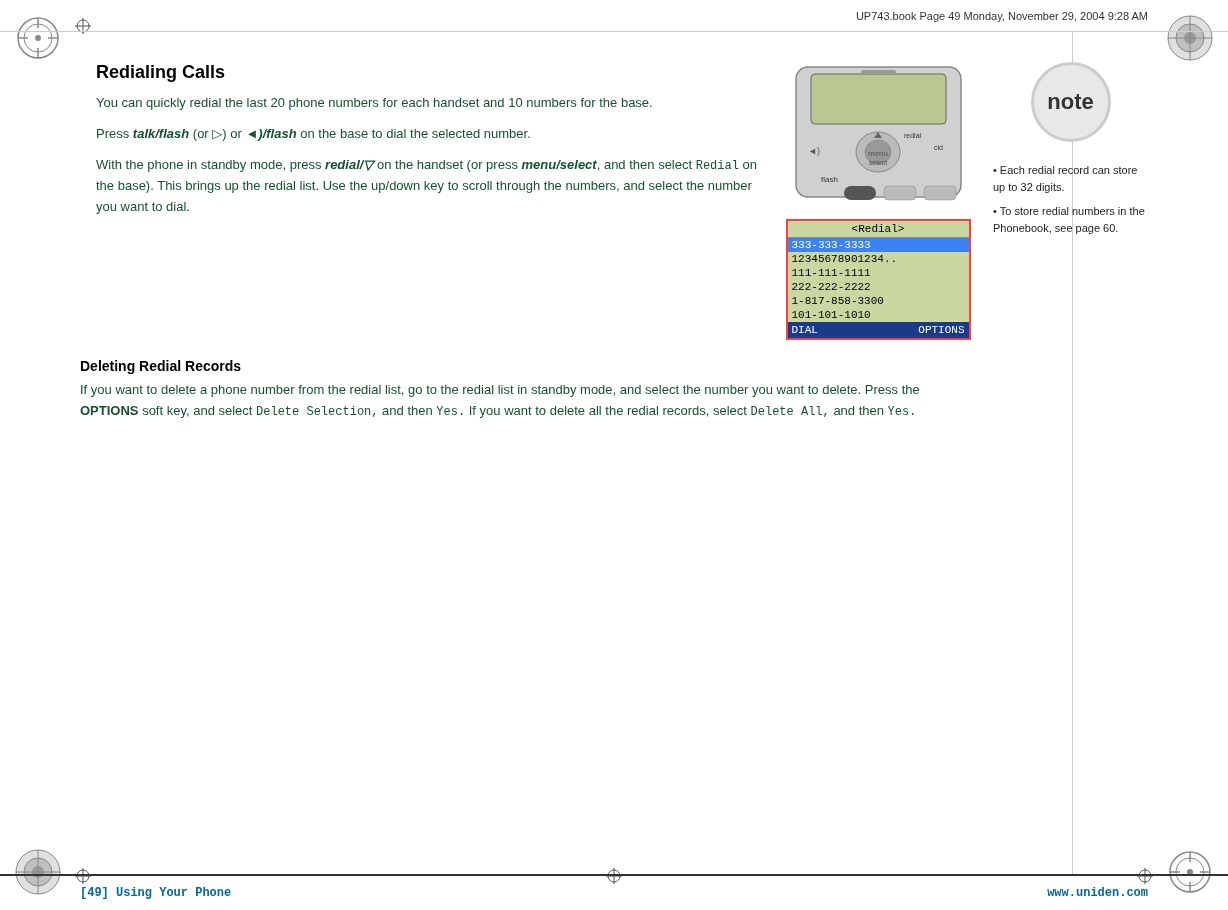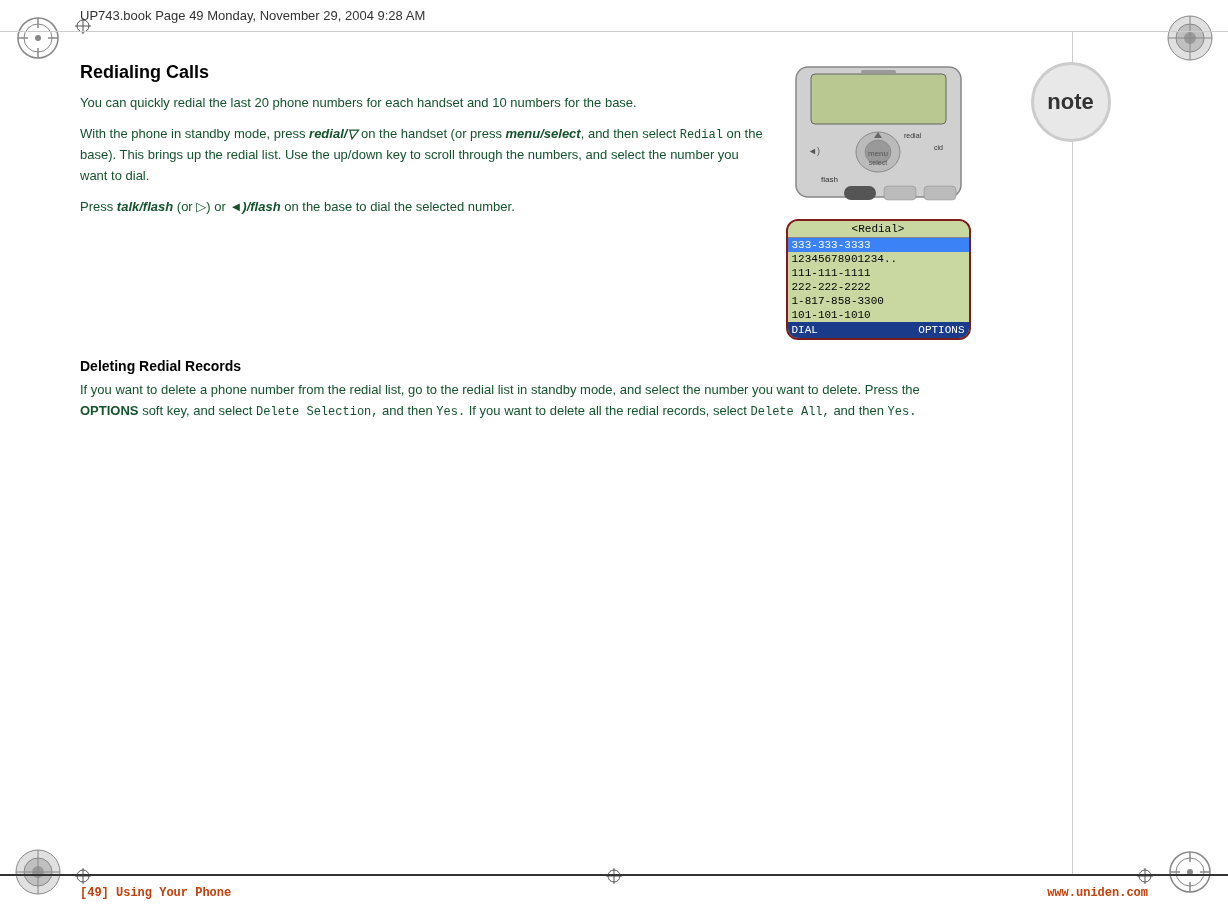--- a/index.html
+++ b/index.html
@@ -29,22 +29,23 @@
     .header-bar {
       position: absolute;
       top: 0;
       left: 0;
       right: 0;
       height: 32px;
       border-bottom: 1px solid #ccc;
       display: flex;
       align-items: center;
       padding: 0 80px;
-      font-size: 13px;
+      font-size: 11px;
       color: #333;
+      justify-content: flex-end;
     }
 
     
     .section-title {
       font-size: 18px;
       font-weight: bold;
       margin-bottom: 10px;
       color: #000;
     }
 
@@ -72,26 +73,26 @@
       font-size: 14px;
       font-weight: bold;
       margin-bottom: 6px;
       margin-top: 10px;
       color: #000;
     }
 
     
     .lcd-screen {
       width: 185px;
-      border: 2px solid #7f1d1d;
+      border: 2px solid #ef4444;
       background: #c8d8a0;
       font-family: 'Courier New', monospace;
       font-size: 11px;
       overflow: hidden;
-      border-radius: 12px;
+      border-radius: 0;
     }
 
     .lcd-title-row {
       background: #c8d8a0;
       color: #000;
       padding: 2px 4px;
       font-size: 11px;
       text-align: center;
       border-bottom: 1px solid #888;
     }
@@ -157,21 +158,21 @@
       right: 0;
       height: 36px;
       border-top: 2px solid #333;
       display: flex;
       align-items: center;
       justify-content: space-between;
       padding: 0 80px;
       font-family: 'Courier New', monospace;
       font-size: 12px;
       font-weight: bold;
-      color: #c2410c;
+      color: #0369a1;
     }
 
     .content-wrapper {
       position: absolute;
       top: 32px;
       left: 0;
       right: 0;
       bottom: 36px;
       display: flex;
       padding: 30px 80px 20px 80px;
@@ -277,29 +278,29 @@
 <div class="header-bar">
   <span>UP743.book  Page 49  Monday, November 29, 2004  9:28 AM</span>
 </div>
 
 <div class="vert-line"></div>
 
 <div class="content-wrapper">
 
   <div class="main-text-area">
 
-    <div style="display:flex; gap:20px; margin-bottom:18px;">
+    <div style="display:flex; gap:20px; margin-bottom:18px;margin-left:16px;">
       <div style="flex:1;">
         <h2 class="section-title">Redialing Calls</h2>
         <p class="body-text">You can quickly redial the last 20 phone numbers for each handset and 10 numbers for the base.</p>
         <p class="body-text">
-          With the phone in standby mode, press <em>redial/▽</em> on the handset (or press <em>menu/select</em>, and then select <span class="monospace">Redial</span> on the base). This brings up the redial list. Use the up/down key to scroll through the numbers, and select the number you want to dial.
+          Press <em>talk/flash</em> (or ▷) or <em>◄)/flash</em> on the base to dial the selected number.
         </p>
         <p class="body-text">
-          Press <em>talk/flash</em> (or ▷) or <em>◄)/flash</em> on the base to dial the selected number.
+          With the phone in standby mode, press <em>redial/▽</em> on the handset (or press <em>menu/select</em>, and then select <span class="monospace">Redial</span> on the base). This brings up the redial list. Use the up/down key to scroll through the numbers, and select the number you want to dial.
         </p>
       </div>
 
       <div style="width:190px; flex-shrink:0; display:flex; flex-direction:column; align-items:center; gap:12px;">
 
         <div style="width:185px; height:145px;">
           <svg viewBox="0 0 185 145" width="185" height="145">
 
             <rect x="10" y="5" width="165" height="130" rx="12" ry="12" fill="#d0d0d0" stroke="#888" stroke-width="1.5"></rect>
 
@@ -358,20 +359,24 @@
   </div>
 
   <div class="right-sidebar">
 
     <div style="display:flex; flex-direction:column; align-items:flex-start; margin-bottom:10px;">
       <div class="note-circle">
         <span>note</span>
       </div>
     </div>
 
+    <div class="note-text">
+      <p>Each redial record can store up to 32 digits.</p>
+      <p>To store redial numbers in the Phonebook, see page 60.</p>
+    </div>
   </div>
 
 </div>
 
 <div class="footer">
   <span>[49]  Using Your Phone</span>
   <span>www.uniden.com</span>
 </div>
 
 </body></html>

